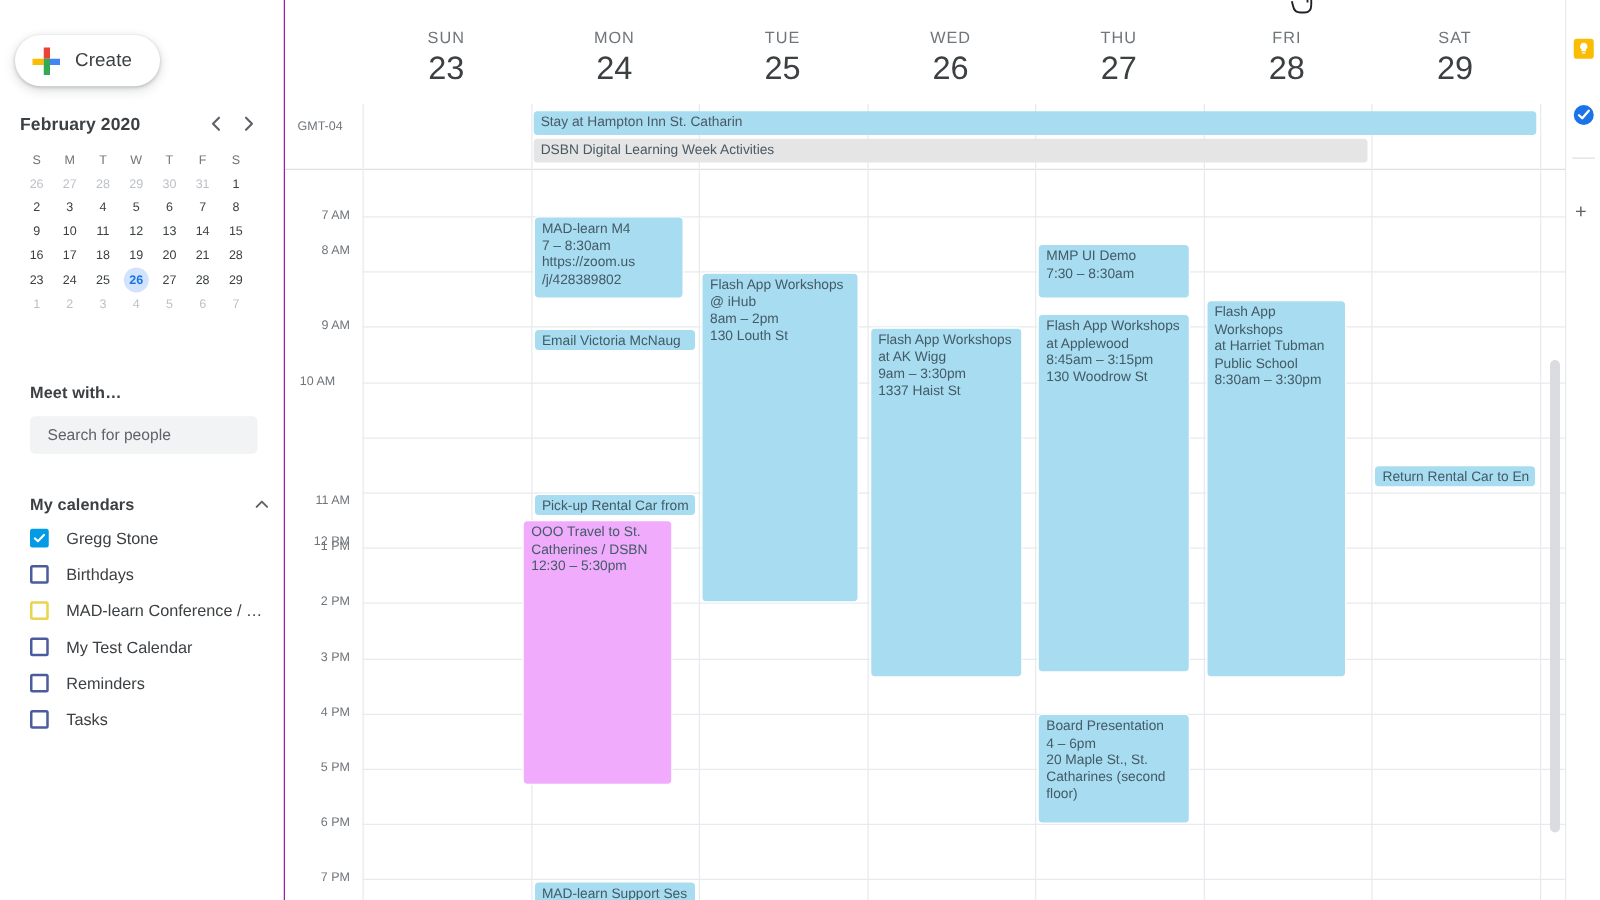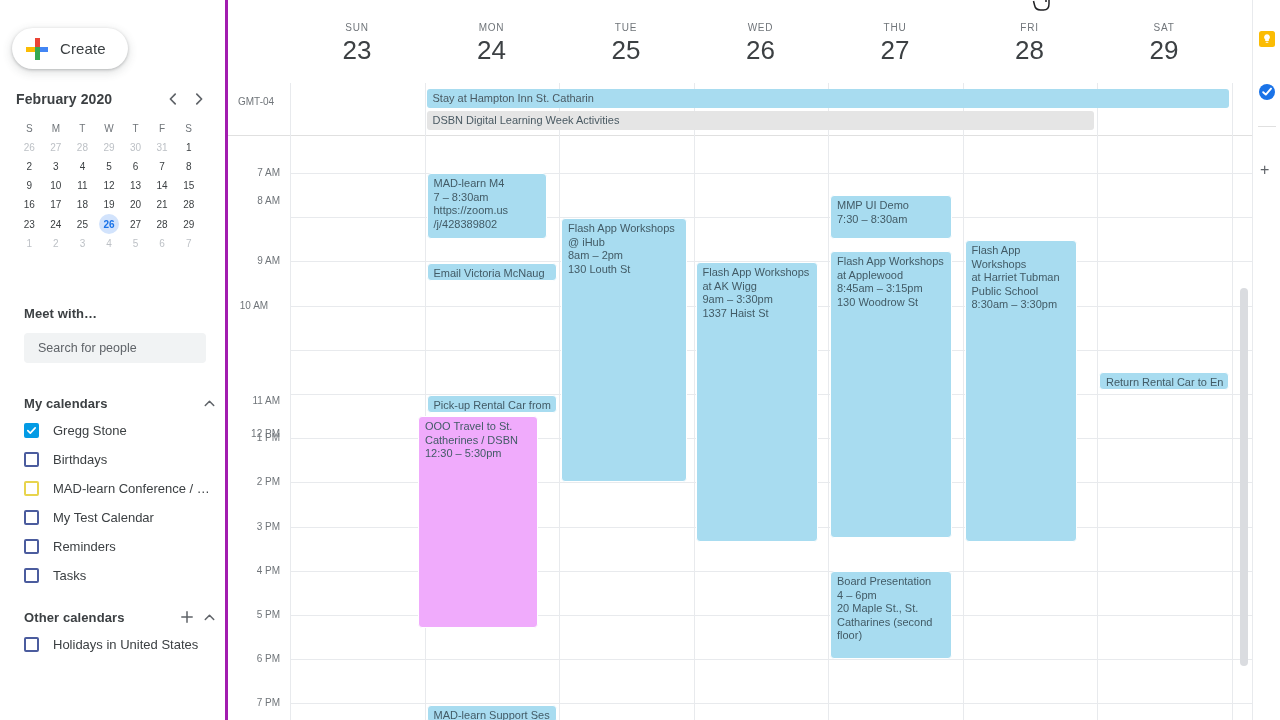--- a/index.html
+++ b/index.html
@@ -16,21 +16,21 @@
     background: #ffffff;
     overflow: hidden;
   }
 
   
   #sidebar {
     position: absolute;
     left: 0; top: 0;
     width: 228px; height: 720px;
     background: #ffffff;
-    border-right: 3px solid #a21caf;
+    border-right: 1px solid #a21caf;
     box-sizing: border-box;
     overflow: hidden;
   }
   .create-btn {
     position: absolute;
     left: 12px; top: 28px;
     height: 41px;
     padding: 0 22px 0 14px;
     display: flex; align-items: center;
     border-radius: 22px;
@@ -108,21 +108,21 @@
 
   
   #dayheader {
     position: absolute; left: 0; top: 0; width: 1024px; height: 83px;
     background: #fff;
   }
   .dh-cell {
     position: absolute; top: 0; width: 134px; height: 83px;
     display: flex; flex-direction: column; align-items: center; cursor: pointer;
   }
-  .dh-dow { font-size: 10px; color: #70757a; letter-spacing: .8px; margin-top: 22px; }
+  .dh-dow { font-size: 13px; color: #70757a; letter-spacing: .8px; margin-top: 22px; }
   .dh-num { font-size: 26px; color: #3c4043; margin-top: 2px; font-weight: 400; }
 
   
   #allday {
     position: absolute; left: 0; top: 83px; width: 1024px; height: 52px;
     border-bottom: 1px solid #e0e0e0;
   }
   .gmt-label {
     position: absolute; left: 10px; top: 13px;
     font-size: 10px; color: #70757a;
@@ -332,41 +332,20 @@
             <span class="cbox" style="border-color: rgb(75, 92, 158);"></span>
             <span class="cal-name">Reminders</span>
           </div>
           <div class="cal-row">
             <span class="cbox" style="border-color: rgb(75, 92, 158);"></span>
             <span class="cal-name">Tasks</span>
           </div>
         </div>
     </div>
 
-    <div class="callist" style="top:604px;">
-      <div class="callist-head">
-        <div class="sec-title">Other calendars</div>
-        <div class="hicon">
-          <svg width="16" height="16" viewBox="0 0 16 16">
-              <path d="M8 2.8 V13.2 M2.8 8 H13.2" stroke="#5f6368" stroke-width="1.5" stroke-linecap="round"></path>
-            </svg>
-        </div>
-        <div class="hicon">
-          <svg width="15" height="15" viewBox="0 0 16 16">
-              <path d="M3.5 10.2 L8 5.6 L12.5 10.2" fill="none" stroke="#5f6368" stroke-width="1.6" stroke-linecap="round" stroke-linejoin="round"></path>
-            </svg>
-        </div>
-      </div>
-      <div id="othercal-rows">
-          <div class="cal-row">
-            <span class="cbox" style="border-color: rgb(75, 92, 158);"></span>
-            <span class="cal-name">Holidays in United States</span>
-          </div>
-        </div>
-    </div>
 
   </div>
 
   <div id="grid-area">
 
     <div id="dayheader">
         <div class="dh-cell" style="left: 62px;">
           <div class="dh-dow">SUN</div>
           <div class="dh-num">23</div>
         </div>

